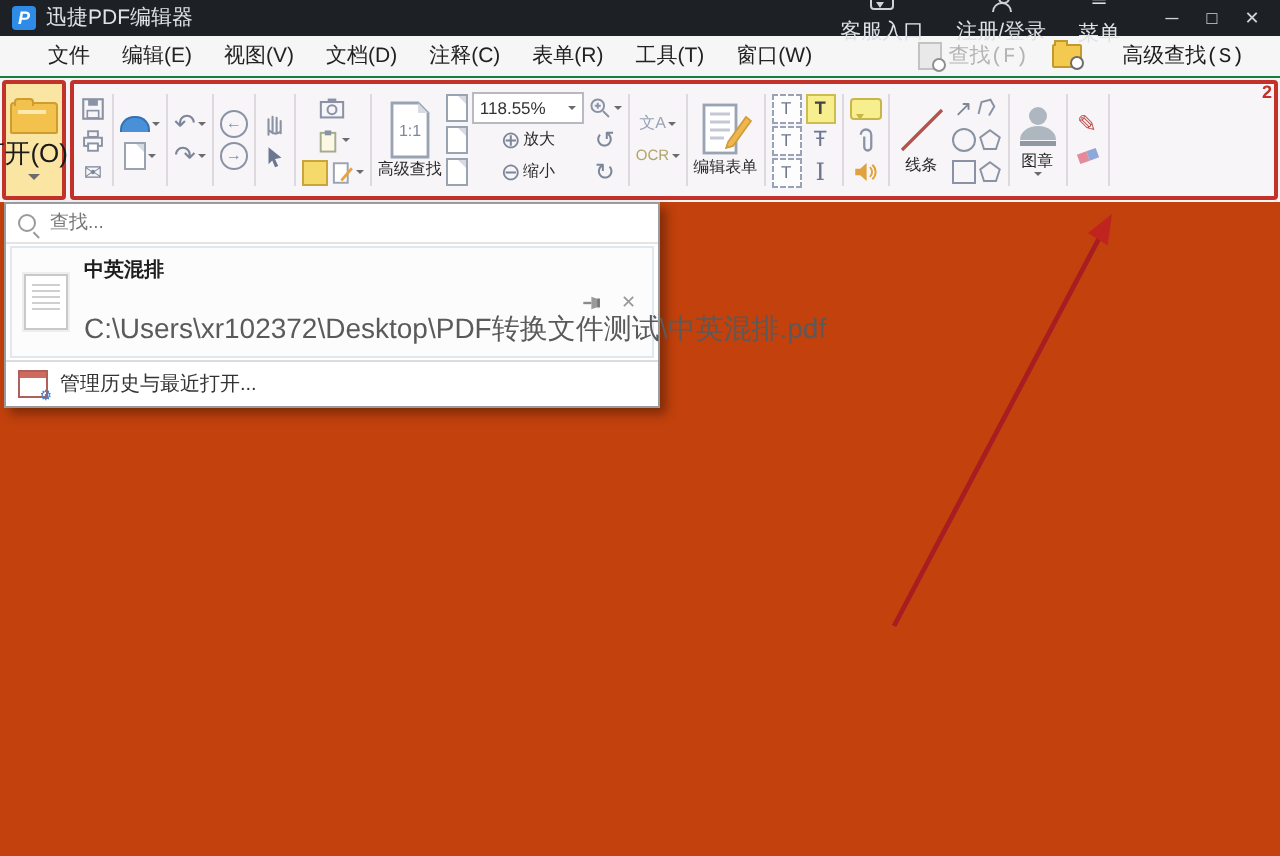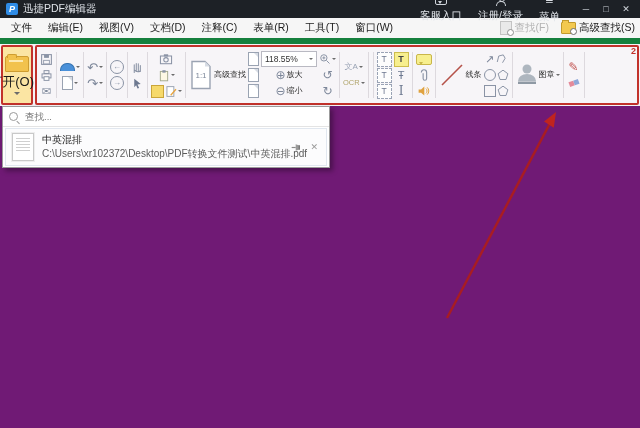--- a/index.html
+++ b/index.html
@@ -18,25 +18,25 @@
   .chat-ic:after{content:"";position:absolute;left:2px;bottom:-3px;border:3px solid transparent;
                  border-top-color:#cfd4da;border-left-width:2px;border-right-width:2px;}
   .user-ic{width:9px;height:9px;position:relative;}
   .user-ic:before{content:"";position:absolute;left:2.5px;top:0;width:4px;height:4px;border:1px solid #cfd4da;border-radius:50%;}
   .user-ic:after{content:"";position:absolute;left:0;bottom:-1px;width:8px;height:4px;border:1px solid #cfd4da;border-bottom:none;border-radius:5px 5px 0 0;}
   .winbtns{display:flex;}
   .winbtns span{width:20px;text-align:center;font-size:9px;color:#cfd4da;}
 
   
   .menubar{height:20px;background:#f6f6f6;display:flex;align-items:center;font-size:10.5px;
-           color:#222;padding:0 3px;border-bottom:6px solid #15803d;}
+           color:#222;padding:0 16px;border-bottom:1px solid #15803d;}
   .menu-item{padding:0 8px;}
-  .mb-right{margin-left:auto;display:flex;gap:12px;align-items:center;padding-right:2px;}
+  .mb-right{margin-left:auto;display:flex;gap:12px;align-items:center;padding-right:2px;font-family:Liberation Mono, monospace;}
   .mb-find{display:flex;align-items:center;gap:3px;color:#b4b4b4;}
-  .mb-afind{display:flex;align-items:center;gap:3px;color:#1c1c1c;text-align:right;}
+  .mb-afind{display:flex;align-items:center;gap:20px;color:#1c1c1c;text-align:right;}
   .doc-mag{width:10px;height:12px;background:#e9e9e9;border:1px solid #c3c3c3;position:relative;}
   .doc-mag:after{content:"";position:absolute;right:-3px;bottom:-2px;width:5px;height:5px;border:1.5px solid #8f8f8f;border-radius:50%;background:#fff;}
   .fold-mag{width:13px;height:10px;background:#f3c94f;border:1px solid #c29a2c;border-radius:1px;position:relative;}
   .fold-mag:before{content:"";position:absolute;top:-3px;left:0;width:5px;height:2px;background:#f3c94f;border:1px solid #c29a2c;border-bottom:none;}
   .fold-mag:after{content:"";position:absolute;right:-2px;bottom:-2px;width:5px;height:5px;border:1.5px solid #6d6d6d;border-radius:50%;background:#fff;}
 
   
   .toolbar{height:62px;background:#f4f3f6;display:flex;align-items:stretch;padding:1px 1px;box-sizing:border-box;}
   .red-border{border:2px solid #c2322b;border-radius:2px;box-sizing:border-box;}
   .open-btn{width:32px;margin-right:2px;background:#fbe5a3;display:flex;flex-direction:column;
@@ -49,60 +49,60 @@
   .caret.sm{border-left-width:2.5px;border-right-width:2.5px;border-top-width:2.5px;}
 
   .tools{flex:1;display:flex;align-items:center;padding:2px 3px;gap:2px;overflow:hidden;
          background:#f7f5f8;position:relative;}
   .grp{display:flex;flex-direction:column;justify-content:center;gap:1px;flex:0 0 auto;}
   .hrow{display:flex;align-items:center;gap:2px;}
   .cell{height:15px;display:flex;align-items:center;justify-content:center;gap:1px;
         color:#7d879a;font-size:11px;line-height:1;}
   .vsep{width:1px;background:#ddd9de;align-self:stretch;margin:3px 1px;flex:0 0 auto;}
   .lbl{font-size:8px;color:#2b2b2b;white-space:nowrap;line-height:1.1;}
-  .bigbtn{display:flex;flex-direction:row;align-items:center;justify-content:center;gap:1px;}
+  .bigbtn{display:flex;flex-direction:column;align-items:center;justify-content:center;gap:1px;}
   .glyph{font-family:"DejaVu Sans",sans-serif;}
   .circ{width:12px;height:12px;border:1px solid #8a93a5;border-radius:50%;display:flex;align-items:center;justify-content:center;font-size:8px;color:#8a93a5;}
   .dome{width:13px;height:7px;background:#4a90d9;border-radius:7px 7px 0 0;border:1px solid #3572b0;border-bottom:none;}
   .pageic{width:9px;height:12px;background:#fff;border:1px solid #9aa3b2;position:relative;}
   .pageic:after{content:"";position:absolute;top:0;right:0;border:2.5px solid transparent;border-top-color:#d7dce4;border-right-color:#d7dce4;}
   .noteic{width:11px;height:11px;background:#f6d96b;border:1px solid #caa53a;}
   .zoombox{width:48px;height:14px;background:#fff;border:1px solid #b9b9c2;display:flex;align-items:center;
            justify-content:space-between;padding:0 3px;font-size:8.5px;color:#333;}
   .tbox{width:13px;height:13px;border:1px dashed #9aa3b5;display:flex;align-items:center;justify-content:center;
         font-size:8.5px;color:#6d7890;background:#fdfdfd;}
   .ybox{width:13px;height:13px;background:#f7ef8e;border:1px solid #cdbd4d;display:flex;align-items:center;
         justify-content:center;font-size:9px;color:#444;font-weight:bold;}
   .bubble{width:14px;height:9px;background:#f7ef8e;border:1px solid #c9b64a;border-radius:2px;position:relative;}
   .bubble:after{content:"";position:absolute;left:2px;bottom:-4px;border:3px solid transparent;border-top-color:#c9b64a;border-left-width:2px;border-right-width:2px;}
   .shp-circle{width:10px;height:10px;border:1px solid #8a93a5;border-radius:50%;}
   .shp-square{width:10px;height:10px;border:1px solid #8a93a5;}
   .anno2{position:absolute;top:-1px;right:1px;color:#c2322b;font-size:9px;font-weight:bold;}
 
   
-  .workspace{position:relative;width:640px;height:328px;background:#701a75;}
+  .workspace{position:relative;width:640px;height:328px;background:#c2410c;}
   .ws-arrow{position:absolute;left:0;top:0;pointer-events:none;}
 
   
   .panel{position:absolute;left:2px;top:0;width:326px;background:#fff;border:1px solid #9b9b9b;
          box-shadow:3px 3px 5px rgba(0,0,0,.35);font-size:10px;color:#333;z-index:5;}
   .searchrow{display:flex;align-items:center;gap:5px;padding:3px 6px;border-bottom:1px solid #e4e4e4;}
   .mag-ic{width:7px;height:7px;border:1.4px solid #9a9a9a;border-radius:50%;position:relative;flex:0 0 auto;}
   .mag-ic:after{content:"";position:absolute;right:-3px;bottom:-3px;width:4px;height:1.4px;background:#9a9a9a;transform:rotate(45deg);}
   .searchrow input{border:none;outline:none;font-size:9.5px;color:#444;width:280px;font-family:inherit;background:transparent;}
   .sec-h{display:flex;align-items:center;gap:5px;background:#f1f1f1;border-bottom:1px solid #e2e2e2;
          padding:2px 6px;color:#3c3c3c;font-size:9.5px;}
   .tri{width:0;height:0;border-top:5px solid #555;border-left:5px solid transparent;}
   .fileitem{display:flex;align-items:center;gap:8px;padding:4px 6px;background:#fcfcfd;border:1px solid #e1e7ef;margin:1px 2px;}
   .thumb{width:22px;height:28px;background:#fff;border:1px solid #c9c9c9;box-shadow:0 0 0 1px #eee;
          display:flex;flex-direction:column;gap:2px;padding:4px 3px;box-sizing:border-box;flex:0 0 auto;}
   .thumb i{display:block;height:1px;background:#cfcfcf;}
   .fmeta{flex:1;min-width:0;}
-  .ftitle{font-weight:normal;font-size:10px;color:#1e1e1e;}
-  .fpath{font-size:10px;color:#5a5a5a;margin-top:0;white-space:nowrap;}
+  .ftitle{font-weight:bold;font-size:10px;color:#1e1e1e;}
+  .fpath{font-size:14px;color:#5a5a5a;margin-top:14px;white-space:nowrap;}
   .facts{display:flex;align-items:center;gap:6px;flex:0 0 auto;padding-right:2px;}
   .xic{color:#9a9a9a;font-size:9px;}
   .managerow{display:flex;align-items:center;gap:6px;border-top:1px solid #dcdcdc;padding:4px 6px;}
   .cal{width:13px;height:12px;background:#fff;border:1px solid #b0605a;position:relative;flex:0 0 auto;}
   .cal:before{content:"";position:absolute;top:0;left:0;right:0;height:3px;background:#cf6a5f;}
   .cal:after{content:"⚙";position:absolute;right:-3px;bottom:-4px;font-size:7px;color:#4a7fd0;}
 </style>
 </head>
 <body>
 
@@ -310,20 +310,28 @@
         <span style="font-size:8px;color:#9aa3b5">文A</span>
           <span class="caret sm"></span>
       </div>
       <div class="cell">
         <span style="font-size:7.5px;color:#b0a46a;font-weight:normal">OCR</span>
           <span class="caret sm"></span>
       </div>
     </div>
     <div class="vsep"></div>
 
+    <div class="grp bigbtn">
+      <svg width="26" height="28" viewBox="0 0 26 28">
+          <rect x="2" y="1.5" width="16" height="24" fill="#fff" stroke="#9aa3b2" stroke-width="1.4"></rect>
+          <path d="M5,6 h10 M5,10 h10 M5,14 h10 M5,18 h7" stroke="#c3c9d4" stroke-width="1.4"></path>
+          <path d="M14,20 L23,7.5 l2.5,2 L16.5,22 l-3.5,1 Z" fill="#eeb64f" stroke="#cf9a33" stroke-width="0.8"></path>
+        </svg>
+      <span class="lbl">编辑表单</span>
+    </div>
     <div class="vsep"></div>
 
     <div class="grp">
       <div class="cell">
           <span class="tbox">T</span>
         </div>
       <div class="cell">
           <span class="tbox">T</span>
         </div>
       <div class="cell">
@@ -440,14 +448,18 @@
       </div>
       <div class="facts">
         <svg width="13" height="9" viewBox="0 0 14 10">
             <line x1="0.5" y1="5" x2="5" y2="5" stroke="#8a8a8a" stroke-width="1.3"></line>
             <path d="M5,1.5 v7 l4,-1.4 v-4.2 z" fill="#9a9a9a"></path>
             <line x1="9" y1="2.5" x2="9" y2="7.5" stroke="#777" stroke-width="1.5"></line>
           </svg>
         <span class="xic">✕</span>
       </div>
     </div>
+    <div class="managerow">
+      <span class="cal"></span>
+      <span>管理历史与最近打开...</span>
+    </div>
   </div>
 </div>
 
 </body></html>

